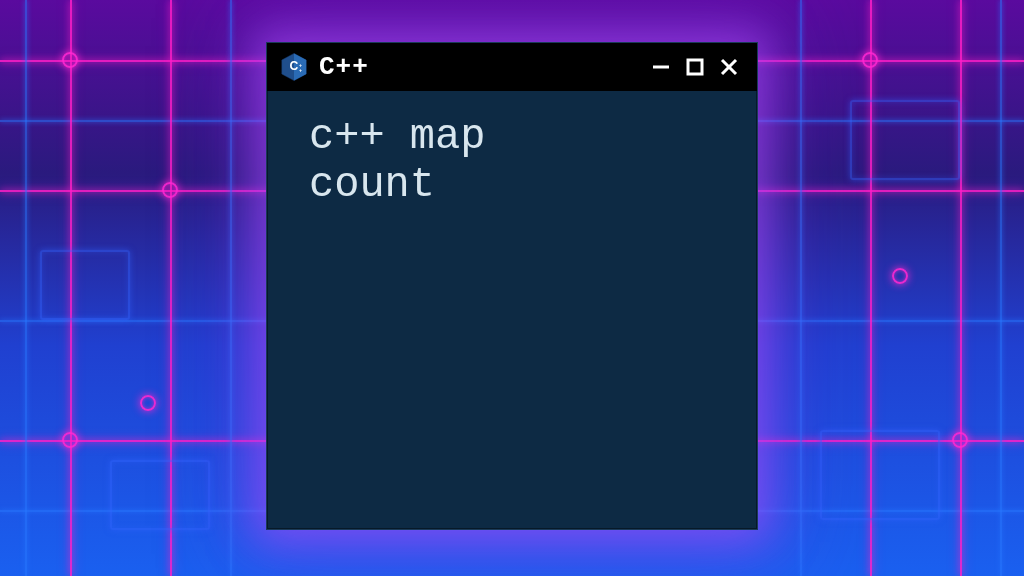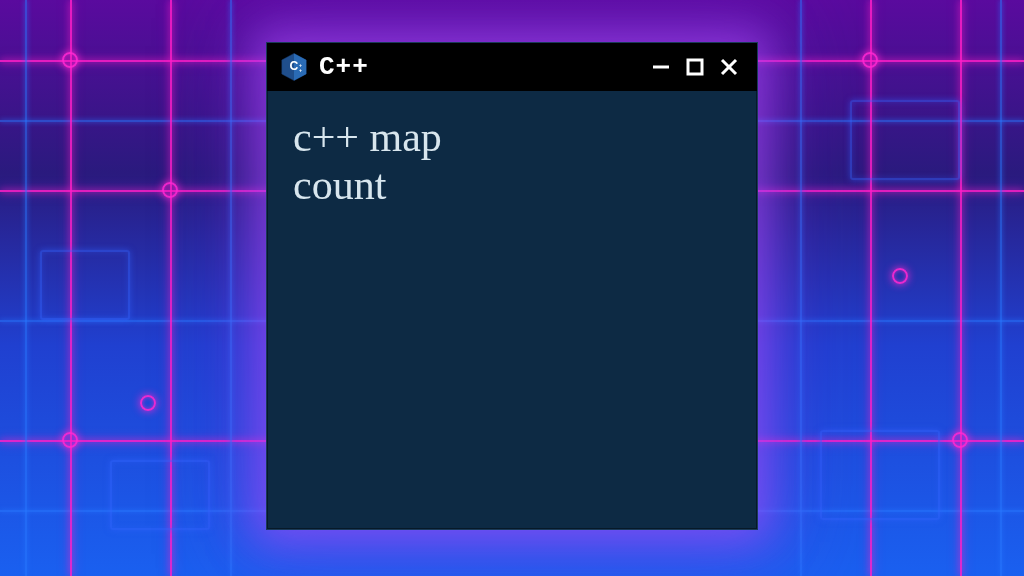--- a/index.html
+++ b/index.html
@@ -88,25 +88,26 @@
     color: #ffffff;
     cursor: pointer;
   }
   .win-btn svg { display: block; }
 
   .editor {
     padding: 22px 26px;
   }
   .editor pre {
     color: #d8e6ee;
-    font-family: Liberation Serif, serif;
+    font-family: Liberation Mono, monospace;
     font-size: 42px;
     line-height: 1.15;
     white-space: pre;
     font-weight: 500;
+    margin-left: 16px;
   }
 </style>
 </head>
 <body>
 
 <div class="bg">
   <div class="hline" style="top:60px"></div>
   <div class="hline" style="top:190px"></div>
   <div class="hline" style="top:440px"></div>
   <div class="hblue" style="top:120px"></div>

